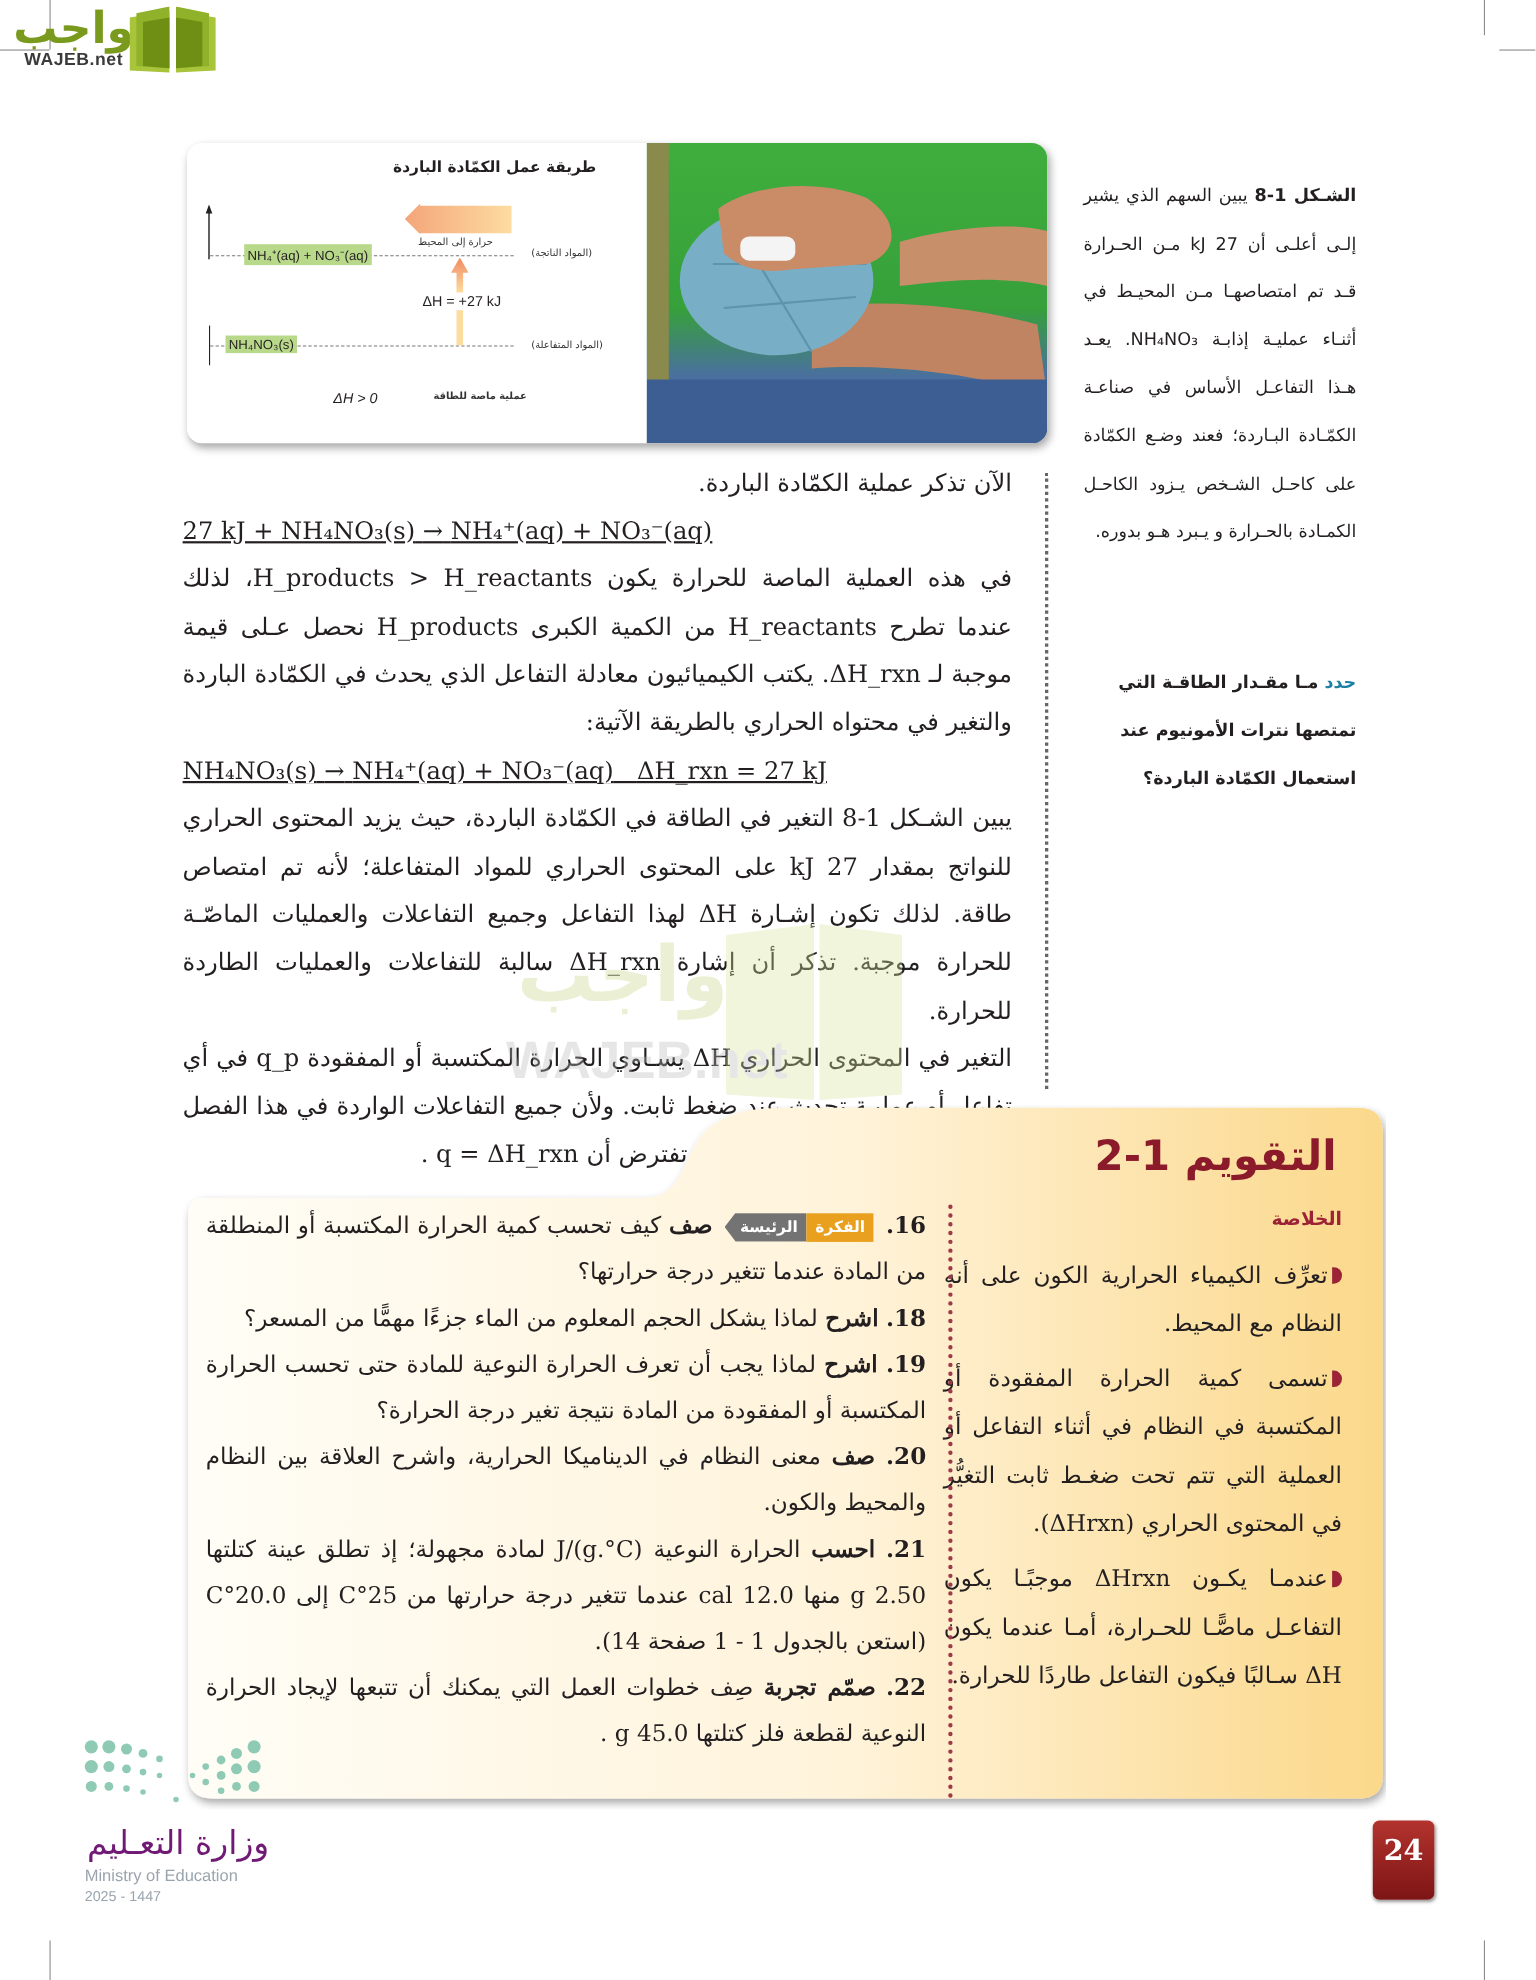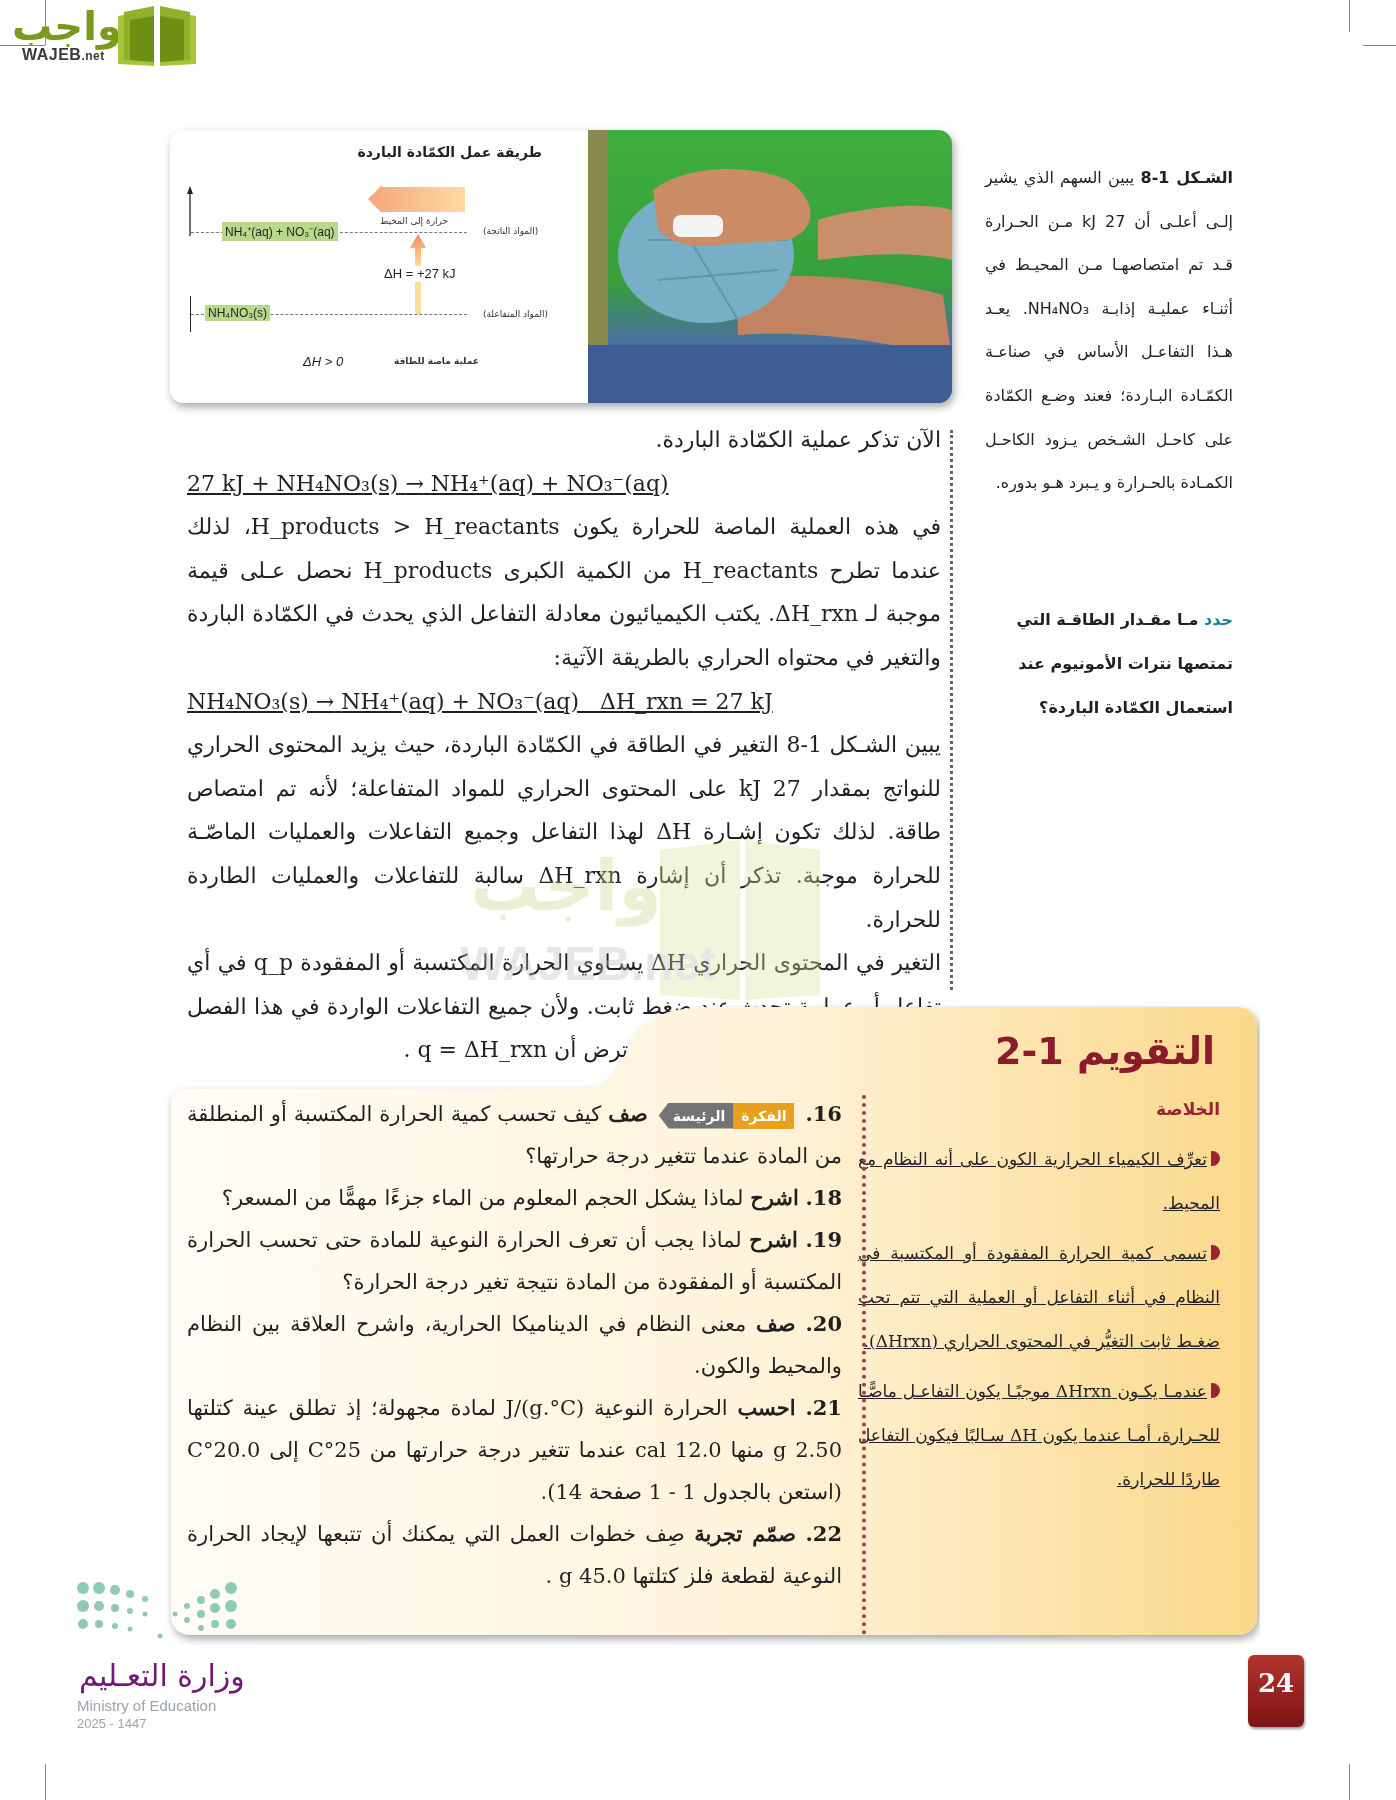--- a/index.html
+++ b/index.html
@@ -4,21 +4,21 @@
 <style>
   html, body { margin:0; padding:0; }
   body { width:1396px; height:1800px; position:relative; background:#ffffff; overflow:hidden;
          font-family:"DejaVu Serif", serif; color:#231f20; }
   .abs { position:absolute; }
   .crop { position:absolute; background:#8a8a8a; }
   
   .logo { left:10px; top:4px; width:180px; height:62px; }
   .logo-ar { position:absolute; left:2px; top:0; font:bold 40px "DejaVu Sans", sans-serif; color:#7a9a1e; line-height:44px; }
   .logo-en { position:absolute; left:12px; top:42px; font:bold 16px "Liberation Sans", sans-serif; color:#3b3b3b; letter-spacing:0.5px; }
-  .logo-en span { font-size:12px; }
+  .logo-en span { font-size:16px; }
   .logo-book { position:absolute; left:106px; top:2px; width:82px; height:62px; }
 
   
   .figure { left:170px; top:130px; width:782px; height:273px; border-radius:14px; background:#fff;
             box-shadow: 2px 4px 8px rgba(0,0,0,0.35); overflow:hidden; }
   .diagram { position:absolute; left:0; top:0; width:418px; height:273px; background:#fff; }
   .photo { position:absolute; left:418px; top:0; width:364px; height:273px; overflow:hidden;
            background:linear-gradient(180deg,#3fae3d 0%,#36a03a 55%,#4a6fa0 78%,#30507a 100%); }
   .diag-title { position:absolute; right:46px; top:14px; font:bold 14px "DejaVu Sans", sans-serif; direction:rtl; }
   .level { position:absolute; border-top:1px dashed #777; }
@@ -28,33 +28,33 @@
 
   
   .caption { left:985px; top:156px; width:248px; direction:rtl; text-align:justify; font:16px "DejaVu Sans", sans-serif; line-height:43.6px; }
   .caption b { font-weight:bold; }
   .question { left:985px; top:598px; width:248px; direction:rtl; font:bold 16px "DejaVu Sans", sans-serif; line-height:44px; }
   .q-hl { color:#1b7fa3; }
 
   .vsep { left:950px; top:430px; height:560px; border-left:3px dotted #666; }
 
   
-  .main { left:187px; top:418px; width:754px; direction:rtl; font-size:22px; line-height:43.6px; }
+  .main { left:166px; top:418px; width:754px; direction:rtl; font-size:22px; line-height:43.6px; }
   .main p { margin:0; text-align:justify; }
   .eq { text-align:center; direction:ltr; font-size:22px;text-decoration:underline; }
 
   
   .watermark { left:450px; top:830px; width:500px; height:170px; opacity:0.35; pointer-events:none; }
 
   
   .assess { left:165px; top:1005px; width:1095px; height:640px; }
   .assess-bg { position:absolute; inset:0; }
   .assess-title { position:absolute; right:45px; top:24px; direction:rtl; font:bold 38px "DejaVu Sans", sans-serif; color:#8b1a2a; }
   .summary-head { position:absolute; right:40px; top:94px; font:bold 17px "DejaVu Sans", sans-serif; color:#9b2335; direction:rtl; }
-  .summary { position:absolute; right:40px; top:132px; width:362px; direction:rtl; font-size:17px; line-height:44px;text-decoration:underline; }
+  .summary { position:absolute; right:40px; top:132px; width:362px; direction:rtl; font-size:21px; line-height:44px; }
   .summary li { list-style:none; position:relative; margin:0 0 6px 0; text-align:justify; }
   .bullet { display:inline-block; width:9px; height:15px; background:#9b2335; border-radius:0 8px 8px 0; margin-left:4px; vertical-align:-1px; }
   .dots-sep { position:absolute; left:697px; top:90px; height:540px; border-left:4px dotted #a0394a; }
   .questions { position:absolute; left:22px; top:88px; width:655px; direction:rtl; font-size:21px; line-height:42px; }
   .questions .qi { margin:0; text-align:justify; }
   .qnum { font-weight:bold; }
   .qverb { font-weight:bold; }
   .badge { display:inline-flex; direction:rtl; vertical-align:middle; font:bold 14px "DejaVu Sans", sans-serif; height:26px; margin:0 4px; }
   .badge-a { background:#e8a01e; color:#fff; padding:2px 8px; line-height:22px; }
   .badge-b { background:#737373; color:#fff; padding:2px 8px; line-height:22px; clip-path:polygon(10px 0,100% 0,100% 100%,10px 100%,0 50%); padding-left:14px; }

